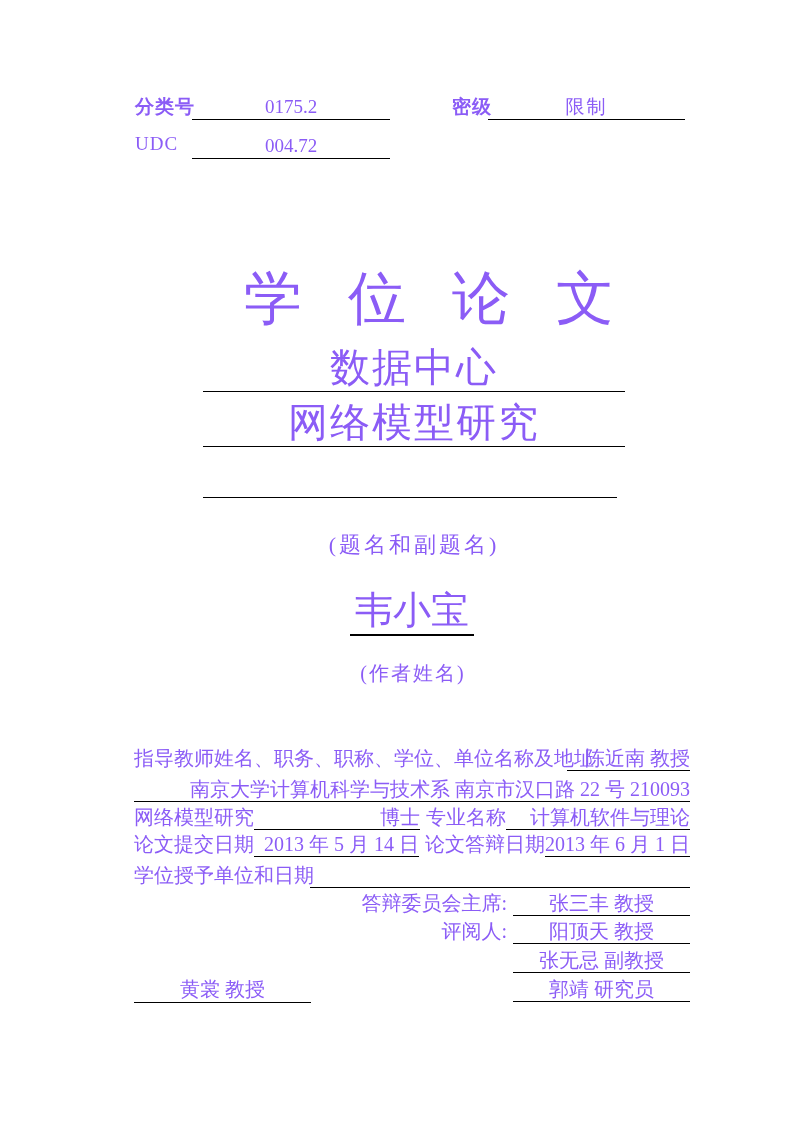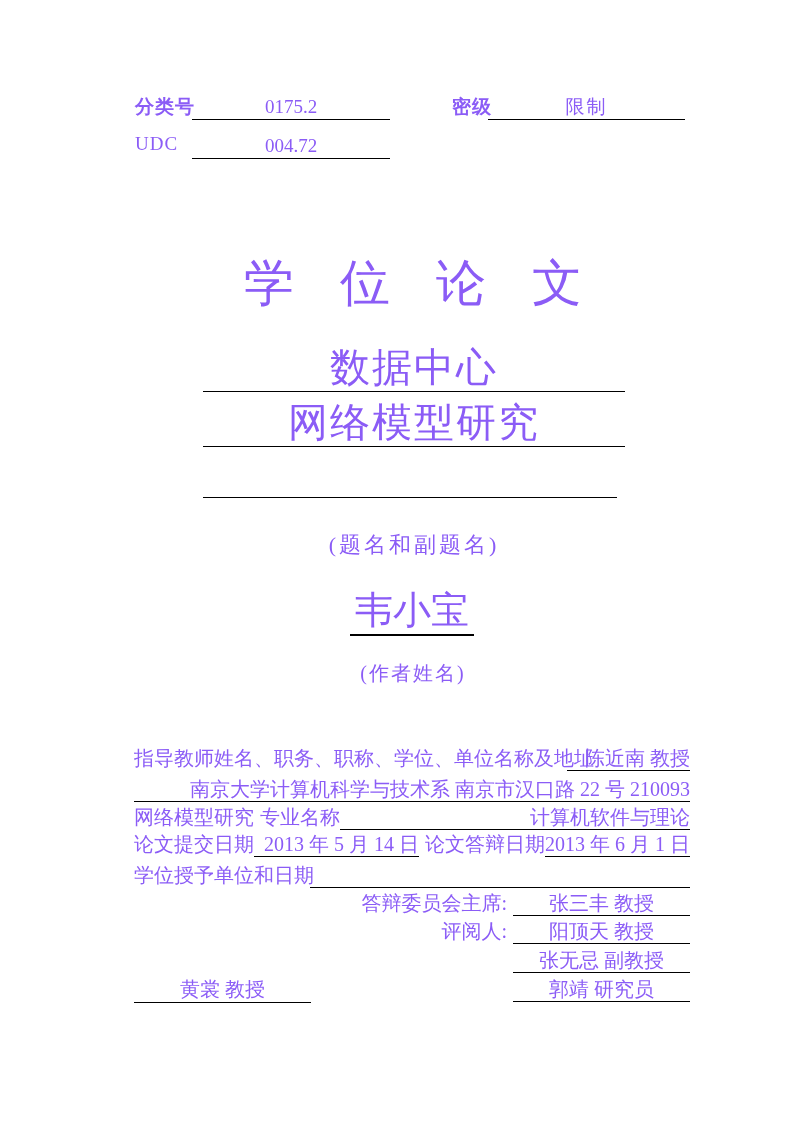--- a/index.html
+++ b/index.html
@@ -21,22 +21,22 @@
   .ctr{text-align:center;}
   
   #lbl-class{left:135px;top:94px;font-size:19px;letter-spacing:1px;}
   #line-class{left:192px;top:94px;width:198px;height:25px;line-height:25px;font-size:19px;}
   #lbl-secret{left:452px;top:94px;font-size:19px;letter-spacing:1px;}
   #line-secret{left:488px;top:94px;width:197px;height:25px;line-height:25px;font-size:19px;letter-spacing:2px;}
   #lbl-udc{left:135px;top:133px;font-size:19px;letter-spacing:1px;}
   #line-udc{left:192px;top:133px;width:198px;height:25px;line-height:25px;font-size:19px;}
   
   #main-title{
-    left:244px;top:250px;
-    font-size:50px;letter-spacing:46px;white-space:nowrap;
+    left:244px;top:260px;
+    font-size:58px;letter-spacing:46px;white-space:nowrap;
     font-weight:normal;
   }
   
   .tline{left:203px;width:422px;height:46px;line-height:46px;font-size:40px;letter-spacing:2px;}
   #t-line1{top:345px;}
   #t-line2{top:400px;}
   #t-line3{top:451px;width:414px;}
   #t-caption{left:203px;top:530px;width:422px;font-size:22px;letter-spacing:3px;}
   
   #author-name{left:350px;top:586px;width:124px;height:48px;line-height:48px;font-size:38px;border-bottom:2px solid #000;}
@@ -100,20 +100,21 @@
     <span class="lblw1">指导教师姓名、职务、职称、学位、单位名称及地址</span>
     <span class="fill fillB">陈近南  教授</span>
   </div>
 
   <div class="irow" id="row-address">
     <span class="fill fillB">南京大学计算机科学与技术系  南京市汉口路 22 号  210093</span>
   </div>
 
   <div class="irow" id="row-degree">
     <span class="lblw6">网络模型研究</span>
+    <span class="fill fillA">博士</span>
     <span class="gap">专业名称</span>
     <span class="fill fillB">计算机软件与理论</span>
   </div>
 
   <div class="irow" id="row-dates">
     <span class="lblw6">论文提交日期</span>
     <span class="fill fillA">2013 年 5 月 14 日</span>
     <span class="gap">论文答辩日期</span>
     <span class="fill fillB">2013 年 6 月 1 日</span>
   </div>

